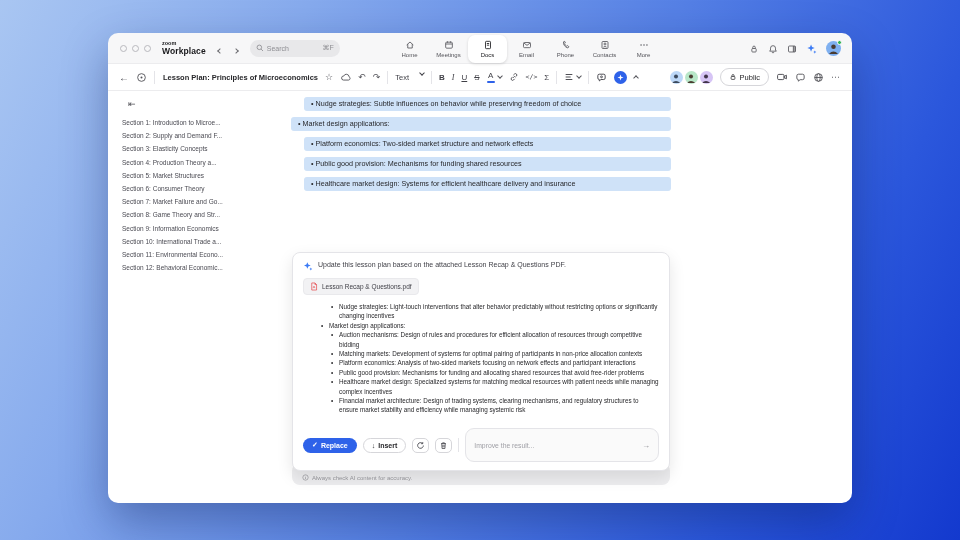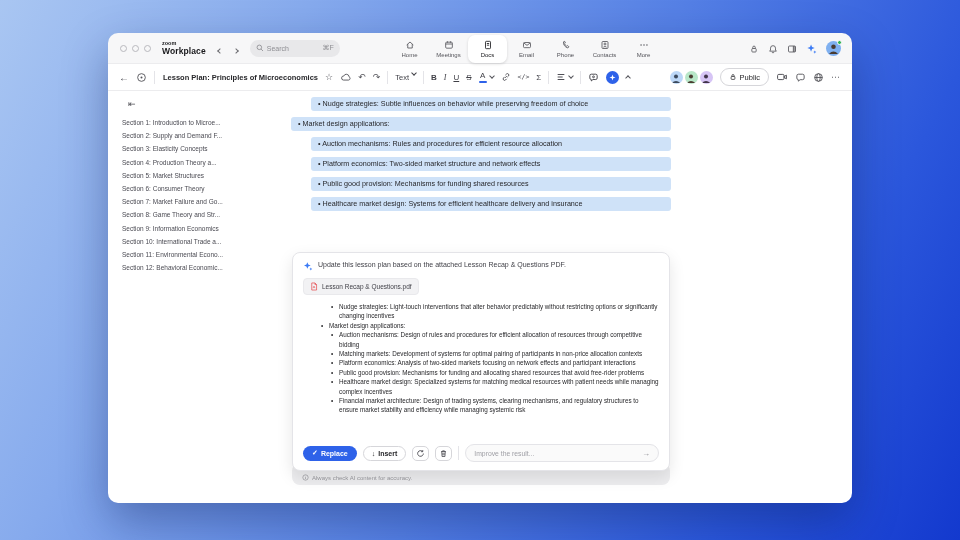--- a/index.html
+++ b/index.html
@@ -44,21 +44,21 @@
   .doctoolbar .sp { margin-left:7px; }
   .vdiv { width:1px; height:13px; background:#e4e4e8; margin-left:7px; }
   .backarrow { font-size:10px; color:#3f3f46; }
   .doc-title { font-size:7.5px; font-weight:700; color:#27272a; margin-left:8px; white-space:nowrap; }
   .glyph { font-size:9px; color:#54545a; }
   .fmt { font-size:8px; color:#3f3f46; }
   .fmt.b { font-weight:700; }
   .fmt.i { font-family:"Liberation Serif", serif; font-style:italic; }
   .fmt.u { text-decoration:underline; }
   .fmt.s { text-decoration:line-through; }
-  .textlabel { font-size:7.5px; color:#3f3f46; display:flex; align-items:flex-start; gap:3px; }
+  .textlabel { font-size:7.5px; color:#3f3f46; display:flex; align-items:flex-start; gap:11px; }
   .colorA { display:inline-flex; flex-direction:column; align-items:center; line-height:1; }
   .colorA .bar { width:8px; height:2px; background:#2e62e9; margin-top:1px; border-radius:1px; }
   .codeic { font-family:"DejaVu Sans Mono", monospace; font-size:6.5px; }
   .ai-dot { width:13px; height:13px; border-radius:50%; background:#2e62e9; display:flex; align-items:center; justify-content:center; }
   .tb-avatars { display:flex; gap:2px; margin-left:auto; }
   .mini-av { width:13px; height:13px; border-radius:50%; position:relative; overflow:hidden; }
   .mini-av svg { position:absolute; left:0.5px; top:1px; }
   .share-btn { display:flex; align-items:center; gap:3px; border:1px solid #d6d6da; border-radius:9px;
     height:18px; padding:0 8px; font-size:7.5px; color:#27272a; margin-left:7px; background:#fff; }
   .dots { font-size:9px; letter-spacing:1px; color:#54545a; }
@@ -67,21 +67,21 @@
   .content { position:absolute; top:58px; left:0; right:0; bottom:0; background:#fff;
     border-radius:0 0 10px 10px; overflow:hidden; }
   .outline { position:absolute; left:14px; top:8px; width:168px; }
   .outline-collapse { color:#54545a; font-size:9px; margin:0 0 7px 6px; }
   .outline-item { font-size:6.5px; color:#4a4a52; line-height:13.2px; white-space:nowrap; overflow:hidden; }
 
   .doc-lines { position:absolute; left:183px; top:6px; width:380px; }
   .doc-line { background:#cfe2f8; border-radius:3px; height:14px; line-height:14px; padding:0 7px;
     font-size:7.2px; color:#27272a; margin-bottom:6px; white-space:nowrap; overflow:hidden; }
   .doc-line::before { content:"•  "; }
-  .doc-line.lvl-2 { margin-left:20px; }
+  .doc-line.lvl-2 { margin-left:13px; }
 
   
   .ai-footer { position:absolute; left:184px; top:372px; width:378px; height:22px; background:#ededef;
     border-radius:8px; display:flex; align-items:flex-end; gap:3px; padding:0 10px 4px;
     font-size:6px; color:#98989d; z-index:1; }
   .ai-card { position:absolute; left:184px; top:161px; width:378px; height:219px; background:#fff;
     border:1px solid #e4e4e8; border-radius:8px; box-shadow:0 6px 16px rgba(0,0,0,.10);
     padding:8px 10px; z-index:2; }
   .ai-head { display:flex; gap:5px; align-items:flex-start; font-size:7px; color:#3f3f46; }
   .ai-chip { display:inline-flex; align-items:center; gap:4px; background:#f2f2f4; border:1px solid #e9e9ec;
@@ -93,21 +93,21 @@
   .ai-b.lvl-2 { padding-left:18px; } .ai-b.lvl-2::before { left:10px; }
   .ai-actions { position:absolute; left:10px; right:10px; bottom:8px; display:flex; align-items:center; gap:6px; }
   .btn-replace { display:flex; align-items:center; gap:3px; background:#2e62e9; color:#fff;
     font-size:7px; font-weight:700; height:15px; padding:0 9px; border-radius:8px; border:0; font-family:inherit; }
   .btn-insert { display:flex; align-items:center; gap:3px; background:#fff; border:1px solid #d6d6da;
     color:#27272a; font-size:7px; font-weight:700; height:15px; padding:0 8px; border-radius:8px; font-family:inherit; }
   .icon-btn { width:17px; height:15px; border:1px solid #d6d6da; border-radius:5px; background:#fff;
     display:flex; align-items:center; justify-content:center; color:#3f3f46; }
   .act-div { width:1px; height:14px; background:#e4e4e8; }
   .improve { flex:1; height:16px; background:#fafafa; border:1px solid #e4e4e8; border-radius:9px;
-    display:flex; align-items:center; padding:8px 8px; gap:4px; }
+    display:flex; align-items:center; padding:16px 8px; gap:4px; }
   .improve input { flex:1; border:0; background:transparent; outline:none; font-size:6.8px;
     color:#27272a; font-family:inherit; }
   .improve input::placeholder { color:#a0a0a6; }
   .improve .arrow { color:#8e8e93; font-size:8px; }
   svg { display:block; }
 </style>
 </head>
 <body>
 
 <div class="window">
@@ -338,21 +338,20 @@
           <div class="outline-item">Section 12: Behavioral Economic...</div>
         </div>
     </div>
 
     <div class="doc-lines">
 
         <div class="doc-line lvl-2">Nudge strategies: Subtle influences on behavior while preserving freedom of choice</div>
 
         <div class="doc-line lvl-1">Market design applications:</div>
 
-        <div class="doc-line lvl-2">Auction mechanisms: Rules and procedures for efficient resource allocation</div>
 
 
         <div class="doc-line lvl-2">Platform economics: Two-sided market structure and network effects</div>
 
         <div class="doc-line lvl-2">Public good provision: Mechanisms for funding shared resources</div>
 
         <div class="doc-line lvl-2">Healthcare market design: Systems for efficient healthcare delivery and insurance</div>
       </div>
 
     <div class="ai-footer">

